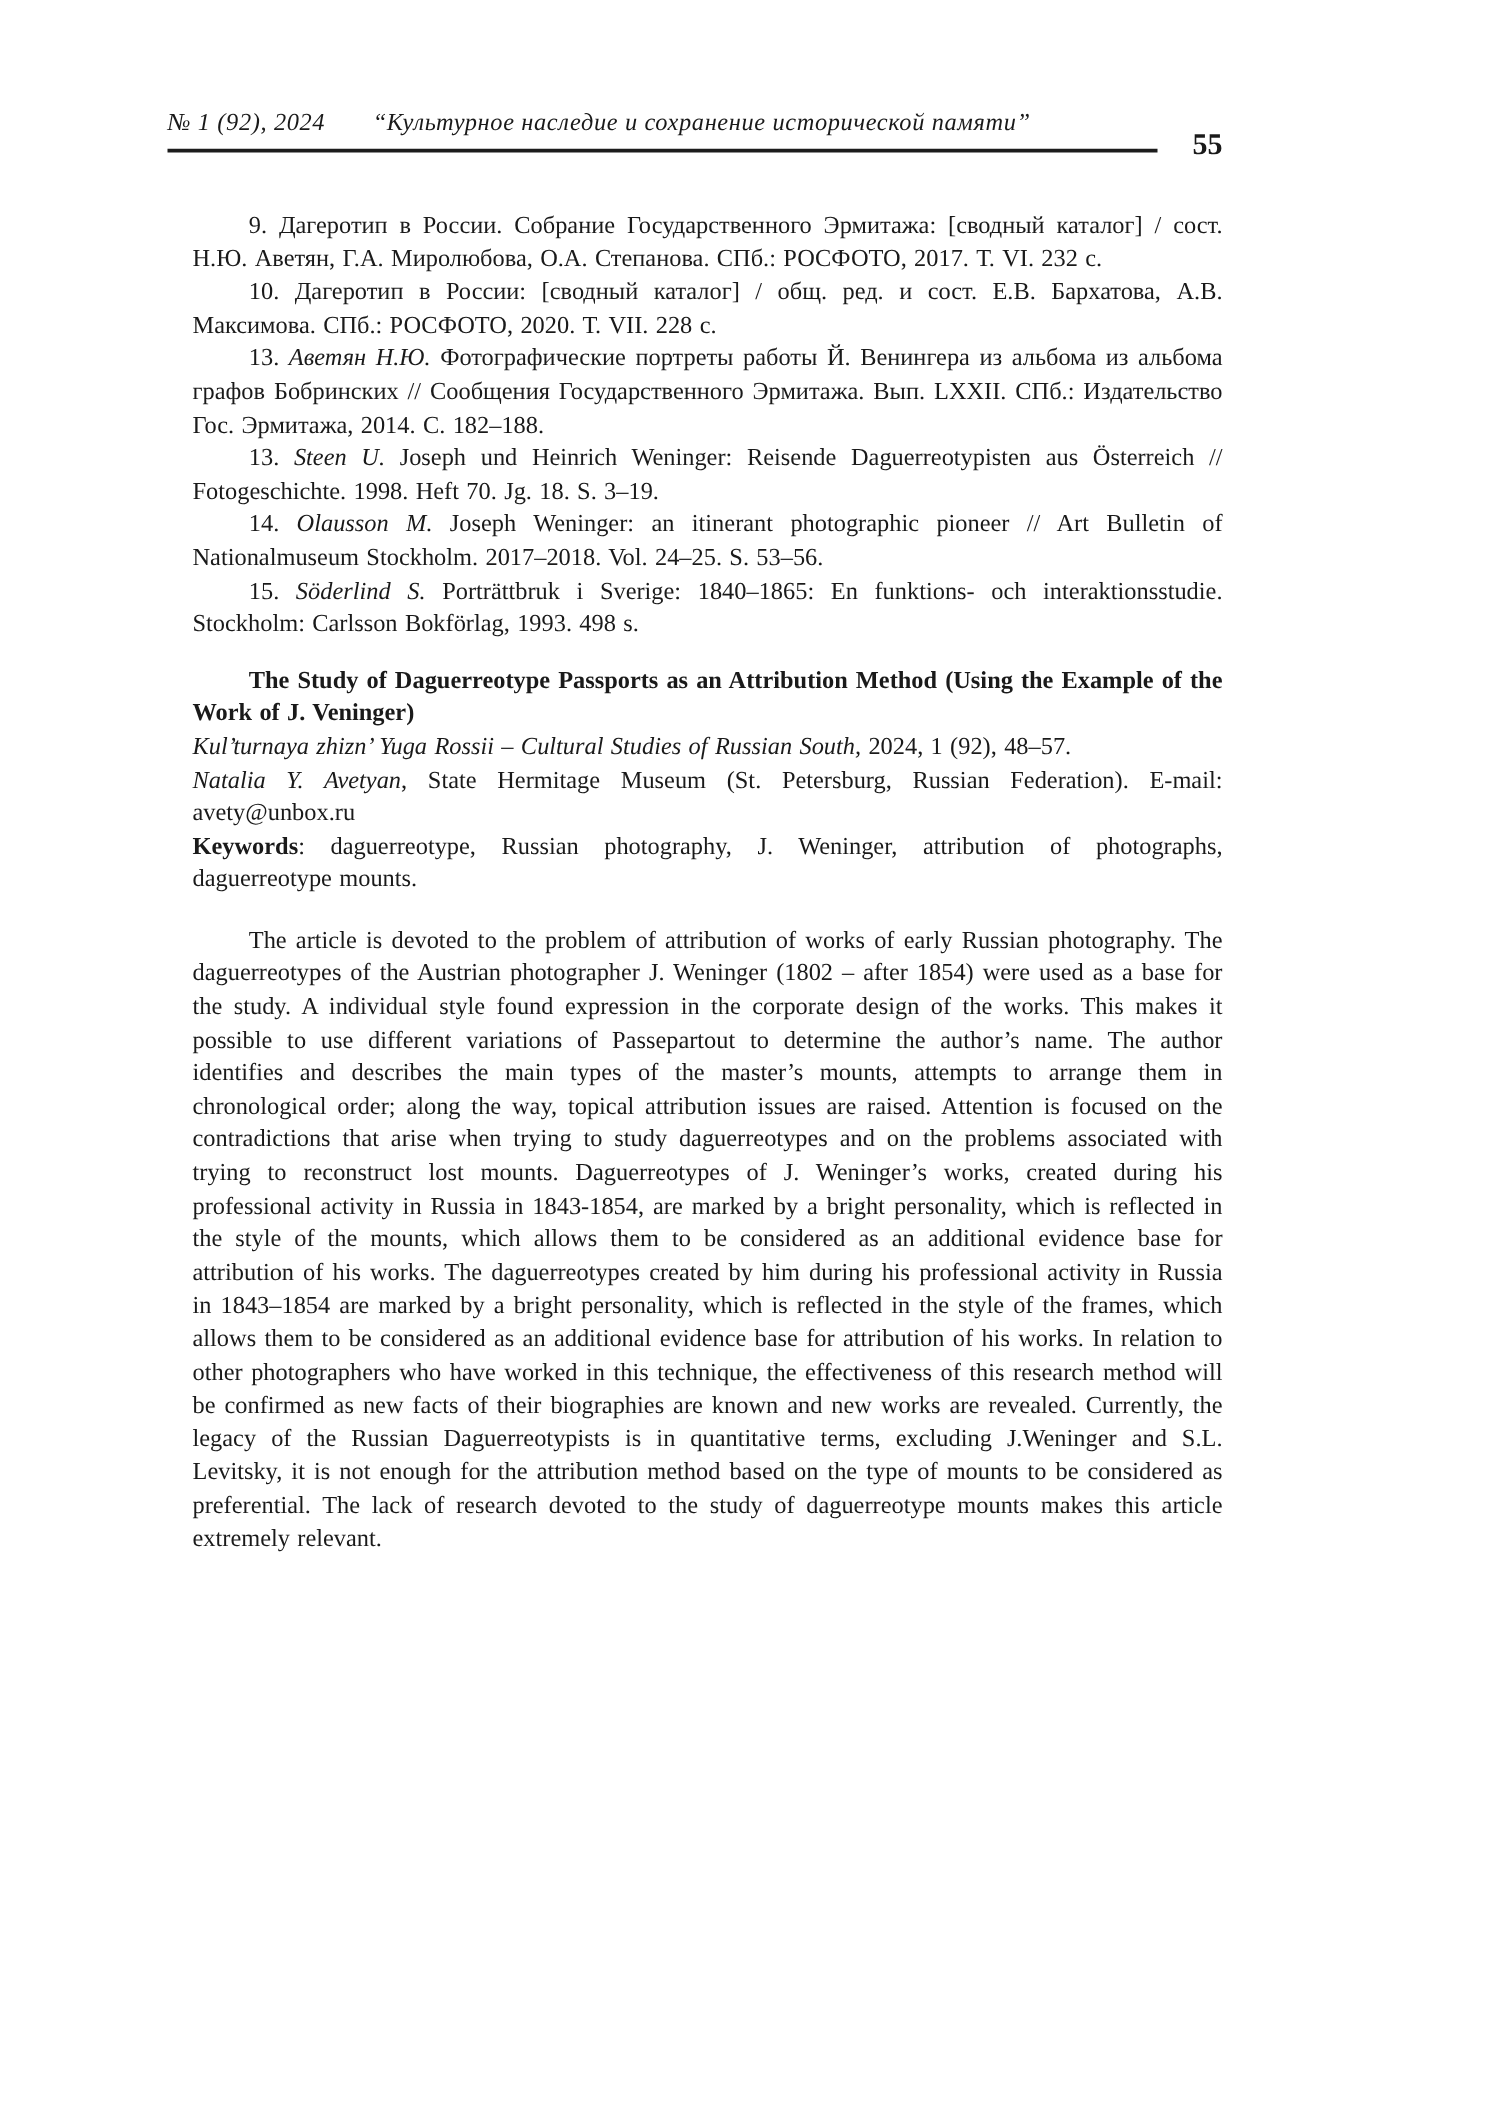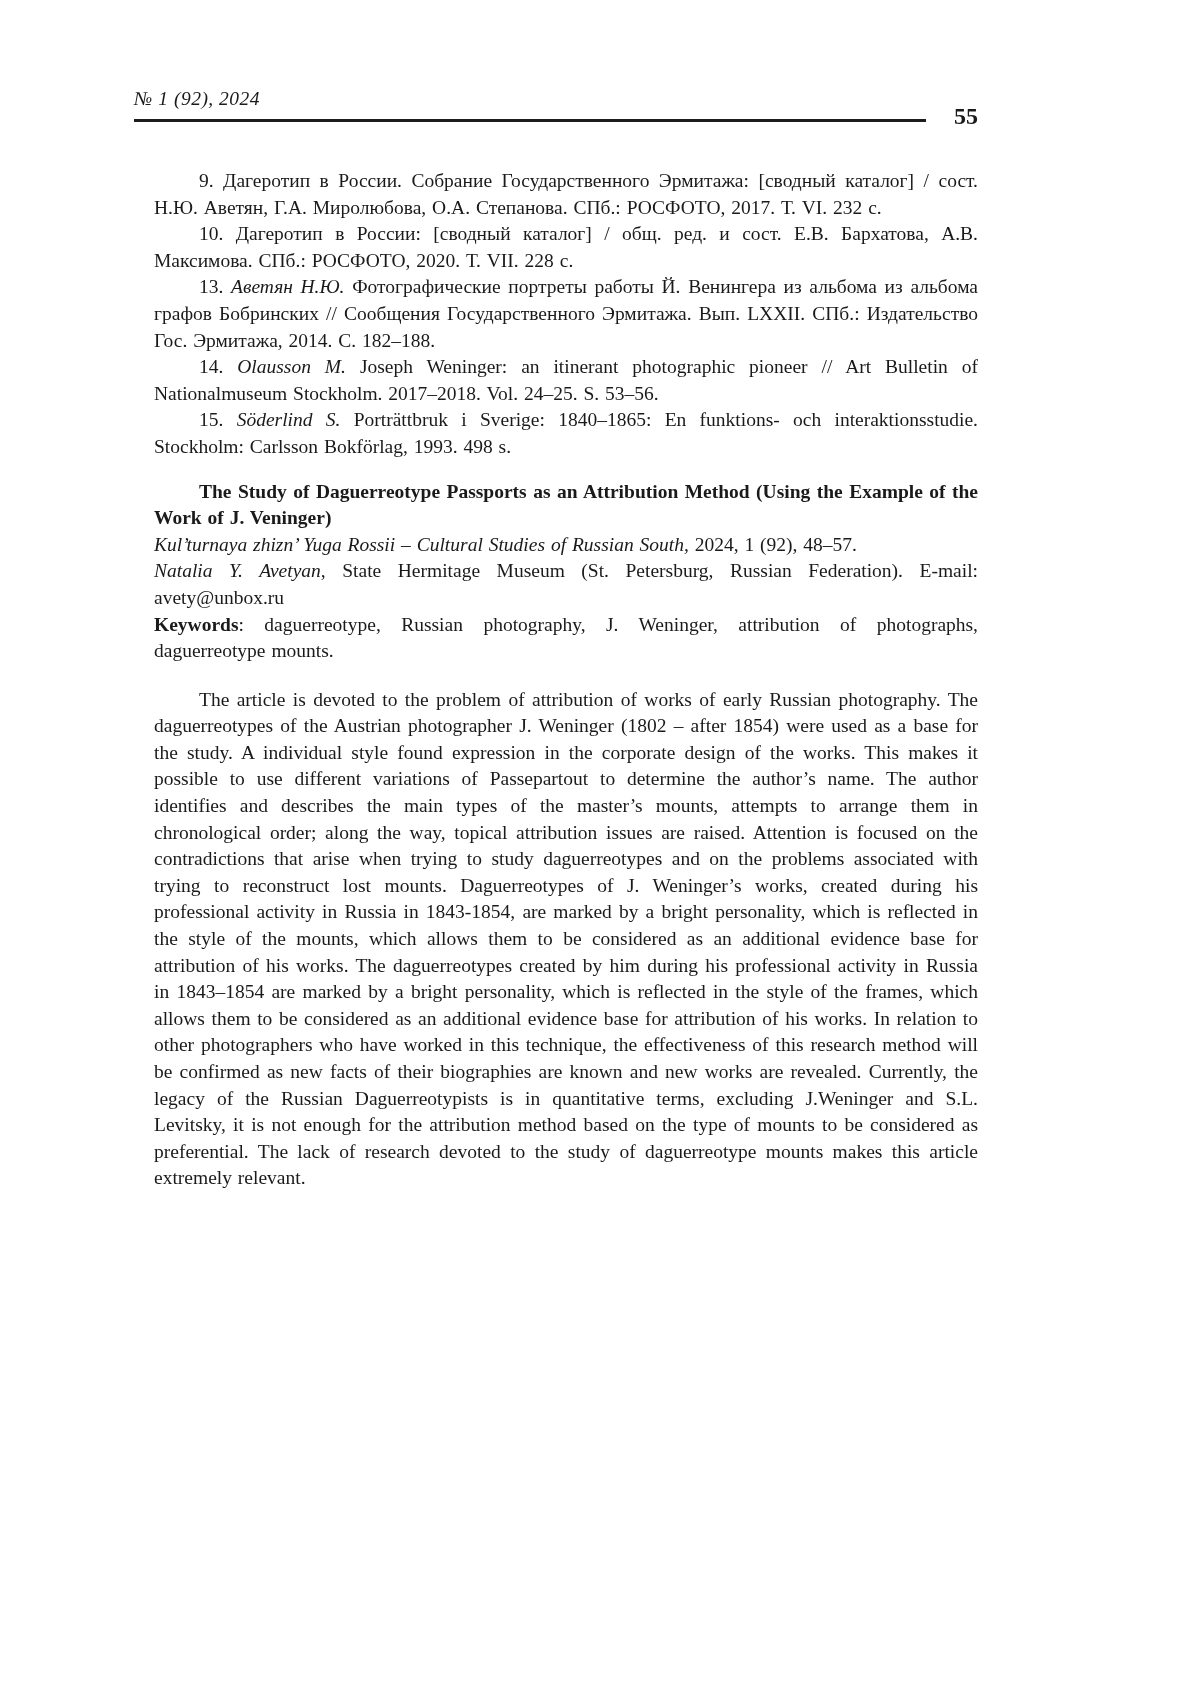--- a/index.html
+++ b/index.html
@@ -62,28 +62,30 @@
   .bd { font-weight: bold; }
 </style>
 </head>
 <body>
 
 <div class="page">
 
   <div class="header">
     <div class="header-rule-area">
       <span class="issue">№ 1 (92), 2024</span>
+      <span class="journal-title">“Культурное наследие и сохранение исторической памяти”</span>
     </div>
     <div class="page-number">55</div>
   </div>
 
   <div class="refs body-text">
     <p><span>9. Дагеротип в России. Собрание Государственного Эрмитажа: [сводный каталог] / сост. Н.Ю. Аветян, Г.А. Миролюбова, О.А. Степанова. СПб.: РОСФОТО, 2017. Т. VI. 232 с.</span></p>
     <p><span>10. Дагеротип в России: [сводный каталог] / общ. ред. и сост. Е.В. Бархатова, А.В. Максимова. СПб.: РОСФОТО, 2020. Т. VII. 228 с.</span></p>
     <p><span>13. </span><span class="it">Аветян Н.Ю.</span><span> Фотографические портреты работы Й. Венингера из альбома из альбома графов Бобринских // Сообщения Государственного Эрмитажа. Вып. LXXII. СПб.: Издательство Гос. Эрмитажа, 2014. С. 182–188.</span></p>
+    <p><span>13. </span><span class="it">Steen U.</span><span> Joseph und Heinrich Weninger: Reisende Daguerreotypisten aus Österreich // Fotogeschichte. 1998. Heft 70. Jg. 18. S. 3–19.</span></p>
     <p><span>14. </span><span class="it">Olausson M.</span><span> Joseph Weninger: an itinerant photographic pioneer // Art Bulletin of Nationalmuseum Stockholm. 2017–2018. Vol. 24–25. S. 53–56.</span></p>
     <p><span>15. </span><span class="it">Söderlind S.</span><span> Porträttbruk i Sverige: 1840–1865: En funktions- och interaktionsstudie. Stockholm: Carlsson Bokförlag, 1993. 498 s.</span></p>
   </div>
 
   <p class="article-title body-text">The Study of Daguerreotype Passports as an Attribution Method (Using the Example of the Work of J. Veninger)</p>
 
   <div class="meta body-text">
     <p><span class="it">Kul’turnaya zhizn’ Yuga Rossii – Cultural Studies of Russian South,</span><span> 2024, 1 (92), 48–57.</span></p>
     <p><span class="it">Natalia Y. Avetyan</span><span>, State Hermitage Museum (St. Petersburg, Russian Federation). E-mail: avety@unbox.ru</span></p>
     <p><span class="bd">Keywords</span><span>: daguerreotype, Russian photography, J. Weninger, attribution of photographs, daguerreotype mounts.</span></p>

